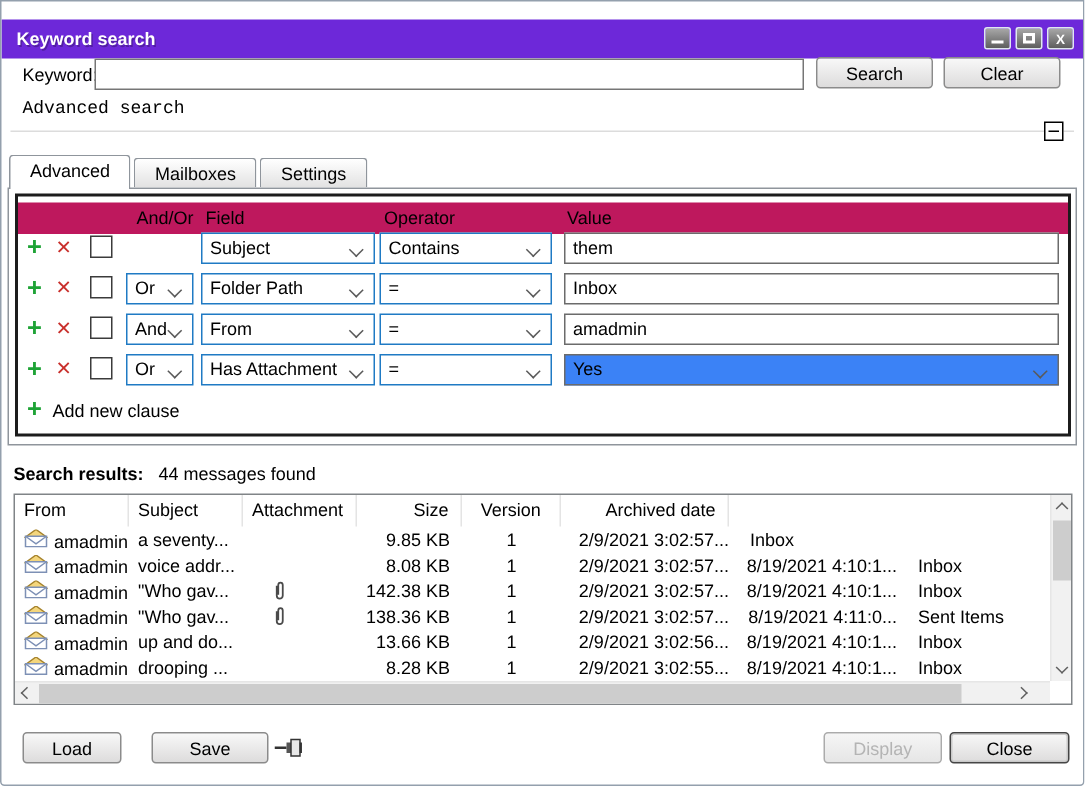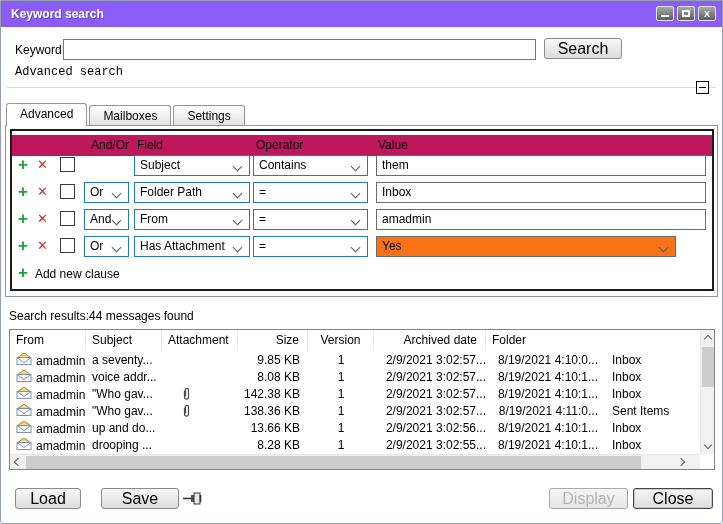--- a/index.html
+++ b/index.html
@@ -2,34 +2,34 @@
 <html><head>
 <meta charset="utf-8">
 <style>
   * { margin:0; padding:0; box-sizing:border-box; }
   html,body { background:#fff; }
   body { font-family:"Liberation Sans","DejaVu Sans",sans-serif; font-size:12px; color:#000; }
   #window { position:relative; width:723px; height:524px; background:#fff;
             border:1px solid #94a0ad; border-radius:0 0 3px 3px; overflow:hidden; }
 
   
-  .titlebar { position:absolute; left:0; top:0; width:100%; height:26px; background:#8b5cf6; }
+  .titlebar { position:absolute; left:0; top:12px; width:100%; height:26px; background:#6d28d9; }
   .title { position:absolute; left:10px; top:0; line-height:26px; color:#fff; font-weight:bold; font-size:12px; text-shadow:1px 1px 0 rgba(0,0,0,.25); }
   .winbtns { position:absolute; right:6px; top:5px; display:flex; gap:3px; }
   .winbtn { width:18px; height:15px; background:linear-gradient(180deg,#a8a8a8,#5e5e5e);
             border:1px solid #dfe7ee; border-radius:2px; position:relative; cursor:pointer; }
   .winbtn .g-min { position:absolute; left:4px; bottom:3px; width:8px; height:2px; background:#fff; }
   .winbtn .g-max { position:absolute; left:4px; top:3px; width:8px; height:7px; border:2px solid #fff; border-top-width:2px; }
   .winbtn .g-close { position:absolute; left:0; top:0; width:100%; height:100%; color:#fff; font-weight:bold; font-size:9px; line-height:14px; text-align:center; }
 
   
   .kw-label { position:absolute; left:14px; top:42px; }
   .kw-input { position:absolute; left:62px; top:38px; width:473px; height:21px; border:1px solid #767676; background:#fff; padding:0 4px; font:inherit; }
   .btn { position:absolute; height:21px; background:linear-gradient(180deg,#f8f8f8,#dddcdc);
-         border:1px solid #8b8b8b; border-radius:3px; font:inherit; font-size:16px; cursor:pointer; }
+         border:1px solid #8b8b8b; border-radius:3px; font:inherit; font-size:12px; cursor:pointer; }
   #btn-search { left:543px; top:37px; width:78px; }
   #btn-clear  { left:628px; top:37px; width:78px; }
   .adv-label { position:absolute; left:14px; top:64px;font-family:Liberation Mono, monospace; }
 
   .sep { position:absolute; left:6px; right:6px; top:86px; height:1px; background:#dcdcdc; }
   .expander { position:absolute; left:695px; top:80px; width:13px; height:13px; background:#fff; border:1px solid #000; cursor:pointer; }
   .expander i { position:absolute; left:2px; top:5px; width:7px; height:1px; background:#000; }
 
   
   .tabs { position:absolute; left:5px; top:102px; height:22px; display:flex; }
@@ -51,28 +51,28 @@
   .icon-plus { position:absolute; left:6px; top:4px; color:#1ea336; font-size:17px; font-weight:bold; line-height:17px; cursor:pointer; }
   .icon-del  { position:absolute; left:25px; top:6px; color:#c9302c; font-size:13px; font-weight:bold; line-height:13px; cursor:pointer; }
   .cbox { position:absolute; left:48px; top:5px; width:15px; height:15px; border:1px solid #3b3b3b; background:#fff; cursor:pointer; }
   .combo { position:absolute; top:3px; height:21px; border:1px solid #1f7ac4; background:#fff; padding:2px 18px 0 5px; overflow:hidden; white-space:nowrap; cursor:pointer; }
   .combo::after { content:""; position:absolute; right:8px; top:7px; width:6px; height:6px;
                   border-right:1.4px solid #5a5a5a; border-bottom:1.4px solid #5a5a5a; transform:rotate(45deg); }
   .co-andor { left:72px; width:45px; }
   .co-field { left:122px; width:116px; }
   .co-oper  { left:241px; width:115px; }
   .val-input { position:absolute; left:364px; top:3px; width:330px; height:21px; border:1px solid #6b6b6b; background:#fff; padding:2px 5px 0; white-space:nowrap; overflow:hidden; }
-  .val-combo { left:364px; width:300px; background:#f97316; border:1px solid #6b6b6b; }
+  .val-combo { left:364px; width:330px; background:#3b82f6; border:1px solid #6b6b6b; }
   .add-clause { position:absolute; left:6px; top:133px; height:20px; cursor:pointer; }
   .add-clause .icon-plus { position:static; float:left; margin-right:7px; }
   .add-clause span.lbl { float:left; margin-top:3px; }
 
   
   .res-label { position:absolute; left:8px; top:308px; }
-  .res-label b { font-weight:normal; }
+  .res-label b { font-weight:bold; margin-right:10px; }
   .res-table { position:absolute; left:8px; top:328px; width:706px; height:141px; border:1px solid #808487; background:#fff; }
   .res-header { position:absolute; left:0; top:0; height:21px; width:690px; display:flex; }
   .rh { height:21px; padding-top:3px; border-right:1px solid #e4e4e4; }
   .rrow { position:absolute; left:0; width:690px; height:17px; display:flex; }
   .rc { height:17px; padding-top:1px; white-space:nowrap; overflow:hidden; }
   .c-from { width:76px; padding-left:6px; }
   .c-subj { width:76px; padding-left:6px; }
   .c-att  { width:76px; padding-left:20px; }
   .c-size { width:70px; text-align:right; padding-right:8px; }
   .c-ver  { width:66px; text-align:center; }
@@ -115,20 +115,21 @@
         </span>
       <span class="winbtn">
           <span class="g-close">X</span>
         </span>
     </span>
   </div>
 
   <span class="kw-label">Keyword:</span>
   <input class="kw-input" value="" placeholder="" style="">
   <button class="btn" id="btn-search">Search</button>
+  <button class="btn" id="btn-clear">Clear</button>
 
   <span class="adv-label">Advanced search</span>
   <div class="sep"></div>
   <div class="expander">
       <i></i>
     </div>
 
   <div class="tabs" id="tabs">
       <div class="tab active">Advanced</div>
       <div class="tab">Mailboxes</div>
@@ -192,38 +193,36 @@
   </div>
 
   <div class="res-table">
     <div class="res-header">
       <div class="rh c-from">From</div>
       <div class="rh c-subj">Subject</div>
       <div class="rh c-att" style="padding-left:6px;">Attachment</div>
       <div class="rh c-size">Size</div>
       <div class="rh c-ver">Version</div>
       <div class="rh c-arch">Archived date</div>
-      <div class="rh c-fold">Folder</div>
     </div>
     <div id="result-rows">
         <div class="rrow" style="top: 22px;">
           <div class="rc c-from">
             <span><svg width="16" height="12" viewBox="0 0 16 12">
                 <polygon points="1,5 8,0 15,5" fill="#f4d67c" stroke="#a6832c" stroke-width="1"></polygon>
                 <rect x="1" y="4.5" width="14" height="7" fill="#fff" stroke="#7d90b5" stroke-width="1"></rect>
                 <polyline points="1,4.5 8,9.5 15,4.5" fill="none" stroke="#7d90b5" stroke-width="1"></polyline>
               </svg></span>
             <span>amadmin</span>
           </div>
           <div class="rc c-subj">a seventy...</div>
           <div class="rc c-att"></div>
           <div class="rc c-size">9.85 KB</div>
           <div class="rc c-ver">1</div>
           <div class="rc c-recv">2/9/2021 3:02:57...</div>
-          <div class="rc c-arch">8/19/2021 4:10:0...</div>
           <div class="rc c-fold">Inbox</div>
         </div>
         <div class="rrow" style="top: 39px;">
           <div class="rc c-from">
             <span><svg width="16" height="12" viewBox="0 0 16 12">
                 <polygon points="1,5 8,0 15,5" fill="#f4d67c" stroke="#a6832c" stroke-width="1"></polygon>
                 <rect x="1" y="4.5" width="14" height="7" fill="#fff" stroke="#7d90b5" stroke-width="1"></rect>
                 <polyline points="1,4.5 8,9.5 15,4.5" fill="none" stroke="#7d90b5" stroke-width="1"></polyline>
               </svg></span>
             <span>amadmin</span>

